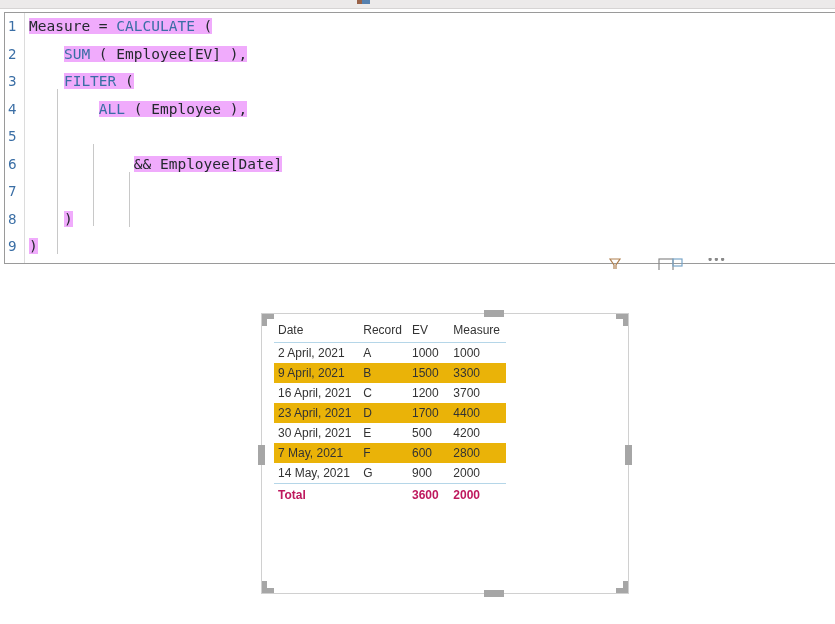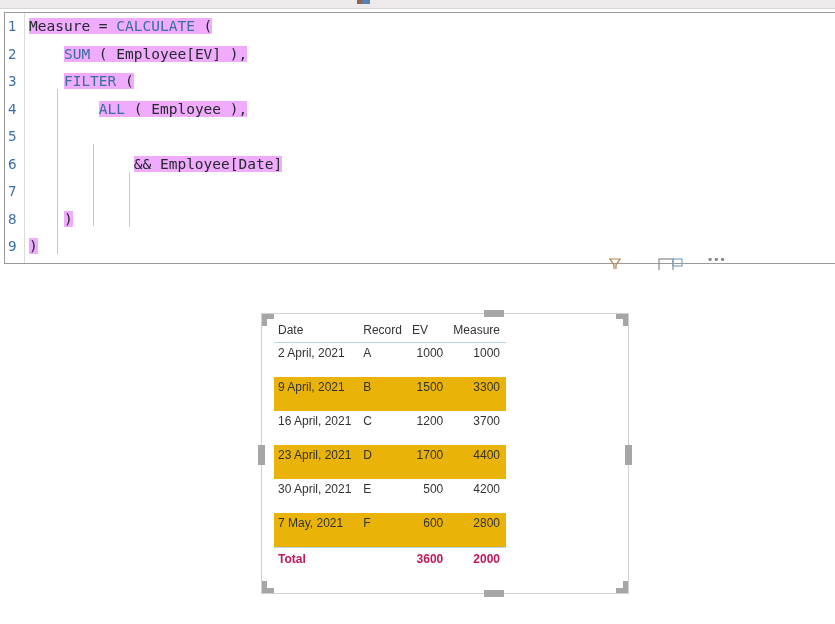--- a/index.html
+++ b/index.html
@@ -167,25 +167,25 @@
   table.matrix th {
     font-weight: normal;
     color: #333333;
     text-align: left;
     padding: 4px 6px 5px 4px;
     border-bottom: 1px solid #b5d6e8;
     font-size: 12px;
     white-space: nowrap;
   }
   table.matrix td {
-    padding: 3px 6px 17px 4px;
+    padding: 3px 6px 3px 4px;
     white-space: nowrap;
     border: none;
   }
-  .num { text-align: right; }
+  .num { text-align: left; }
   tr.band td { background: #eab308; }
   tr.total td {
     font-weight: bold;
     color: #be185d;
     border-top: 1px solid #b5d6e8;
     padding-top: 4px;
   }
   col.c-date   { width: 88px; }
   col.c-record { width: 44px; }
   col.c-ev     { width: 48px; }
@@ -282,20 +282,26 @@
             <td>E</td>
             <td class="num">500</td>
             <td class="num">4200</td>
           </tr>
           <tr class="band">
             <td>7 May, 2021</td>
             <td>F</td>
             <td class="num">600</td>
             <td class="num">2800</td>
           </tr>
+          <tr>
+            <td>14 May, 2021</td>
+            <td>G</td>
+            <td class="num">900</td>
+            <td class="num">2000</td>
+          </tr>
           <tr class="total">
             <td>Total</td>
             <td></td>
             <td class="num">3600</td>
             <td class="num">2000</td>
           </tr>
         </tbody>
     </table>
   </div>
 

